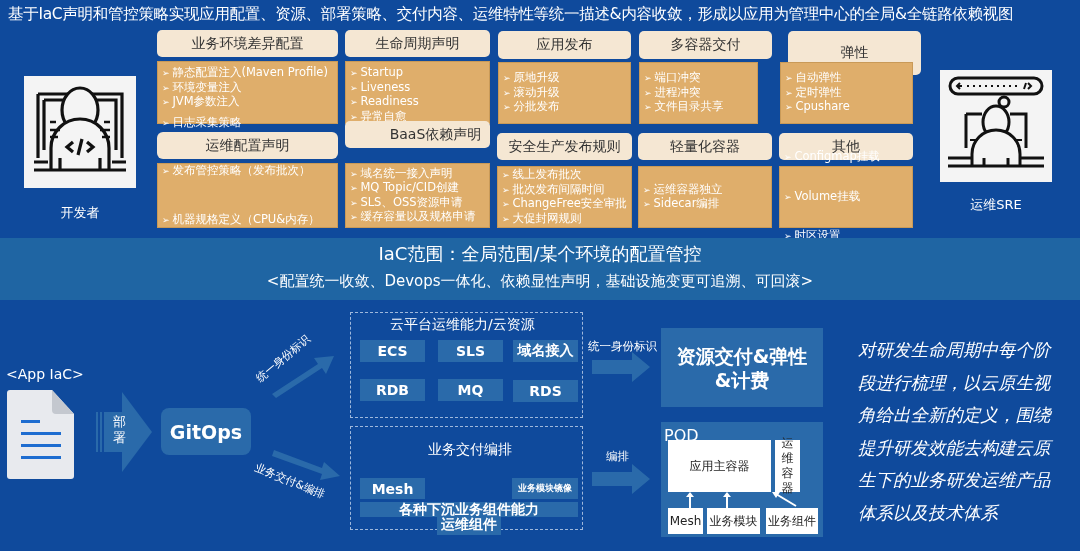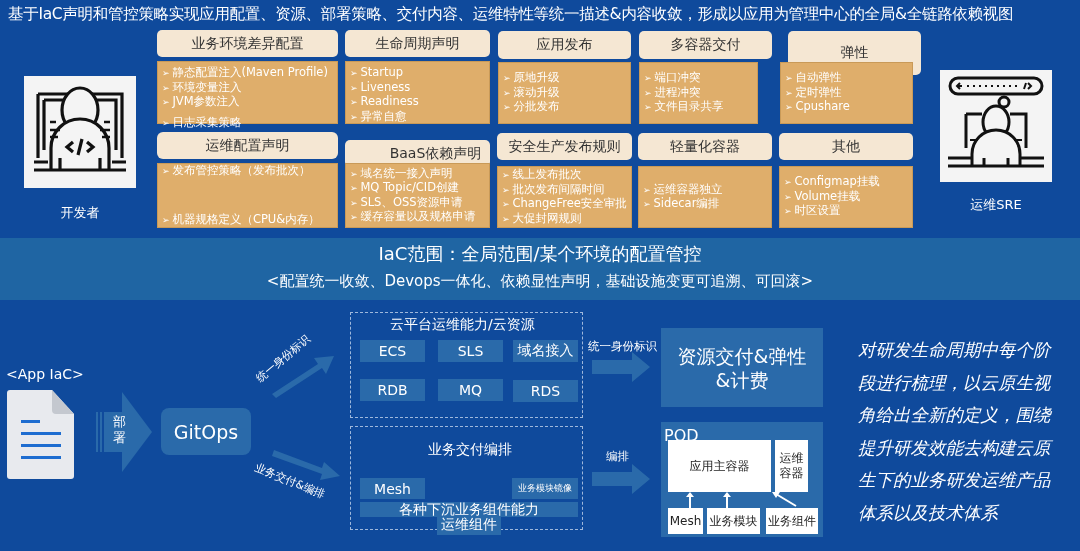--- a/index.html
+++ b/index.html
@@ -29,21 +29,21 @@
   .persona-box { position: absolute; background: #f4f4f4; }
   .persona-label { position: absolute; font-size: 13px; color: #fff; text-align: center; }
   .scope-band {
     left: 0; top: 238px; width: 1080px; height: 62px; background: #1f65a3;
   }
   .scope-title { left: 0; width: 1080px; top: 242px; text-align: center; font-size: 18px; }
   .scope-sub { left: 0; width: 1080px; top: 272px; text-align: center; font-size: 15px; }
   .dash-box { position: absolute; border: 1px dashed #9fb8dc; }
   .tile {
     position: absolute; background: #2a6aaa; color: #fff; font-size: 14px;
-    display: flex; align-items: center; justify-content: center; text-align: center;
+    display: flex; align-items: center; justify-content: center; text-align: center; font-weight: bold;
   }
   .white-tile {
     position: absolute; background: #fff; color: #222; font-size: 12px;
     display: flex; align-items: center; justify-content: center; text-align: center;
   }
   .summary {
     left: 858px; top: 334px; width: 210px; font-size: 17.5px; font-style: italic;
     line-height: 32.5px; color: #fff;
   }
 </style>
@@ -116,21 +116,21 @@
 </div>
 
 <div class="cat-head" style="left:157px;top:132px;width:181px;height:27px;border-radius:6px;">运维配置声明</div>
 <div class="cat-body" style="left:157px;top:163px;width:181px;height:65px;gap:34px;">
   <div class="li">日志采集策略</div>
   <div class="li">发布管控策略（发布批次）</div>
   <div class="li">机器规格定义（CPU&amp;内存）</div>
   <div class="li">集群大小定义（副本数）</div>
 </div>
 
-<div class="cat-head" style="left:345px;top:140px;width:145px;height:27px;padding-left:36px;">BaaS依赖声明</div>
+<div class="cat-head" style="left:345px;top:121px;width:145px;height:27px;padding-left:36px;">BaaS依赖声明</div>
 <div class="cat-body" style="left:345px;top:163px;width:145px;height:65px;">
   <div class="li">域名统一接入声明</div>
   <div class="li">MQ Topic/CID创建</div>
   <div class="li">SLS、OSS资源申请</div>
   <div class="li">缓存容量以及规格申请</div>
 </div>
 
 <div class="cat-head" style="left:497px;top:133px;width:135px;height:27px;">安全生产发布规则</div>
 <div class="cat-body" style="left:497px;top:166px;width:135px;height:62px;">
   <div class="li">线上发布批次</div>
@@ -139,21 +139,21 @@
   <div class="li">大促封网规则</div>
 </div>
 
 <div class="cat-head" style="left:638px;top:133px;width:134px;height:27px;">轻量化容器</div>
 <div class="cat-body" style="left:638px;top:166px;width:134px;height:62px;">
   <div class="li">运维容器独立</div>
   <div class="li">Sidecar编排</div>
 </div>
 
 <div class="cat-head" style="left:779px;top:133px;width:134px;height:27px;">其他</div>
-<div class="cat-body" style="left:779px;top:166px;width:134px;height:62px;">
+<div class="cat-body" style="left:779px;top:166px;width:134px;height:62px;gap:25px;">
   <div class="li">Configmap挂载</div>
   <div class="li">Volume挂载</div>
   <div class="li">时区设置</div>
 </div>
 
 <div class="abs scope-band"></div>
 <div class="abs scope-title">IaC范围：全局范围/某个环境的配置管控</div>
 <div class="abs scope-sub">&lt;配置统一收敛、Devops一体化、依赖显性声明，基础设施变更可追溯、可回滚&gt;</div>
 
 <div class="abs" style="left:6px;top:366px;font-size:14px;">&lt;App IaC&gt;</div>
@@ -223,21 +223,21 @@
 </div>
 
 <div class="tile" style="left:661px;top:328px;width:162px;height:79px;flex-direction:column;font-size:19px;line-height:24px;">
   <span>资源交付&amp;弹性</span>
   <span>&amp;计费</span>
 </div>
 
 <div class="abs" style="left:661px;top:422px;width:162px;height:115px;background:#2a6aaa;"></div>
 <div class="abs" style="left:664px;top:426px;font-size:16px;">POD</div>
 <div class="white-tile" style="left:668px;top:440px;width:103px;height:52px;">应用主容器</div>
-<div class="white-tile" style="left:775px;top:440px;width:33px;height:52px;padding:0 3px;line-height:15px;">运维容器</div>
+<div class="white-tile" style="left:775px;top:440px;width:25px;height:52px;padding:0 3px;line-height:15px;">运维容器</div>
 <div class="abs" style="left:668px;top:492px;">
   <svg width="150" height="16" viewBox="0 0 150 16" stroke="#fff" stroke-width="2" fill="#fff">
     <line x1="22" y1="16" x2="22" y2="4"></line>
       <polygon points="18,5 26,5 22,0" stroke="none"></polygon>
     <line x1="59" y1="16" x2="59" y2="4"></line>
       <polygon points="55,5 63,5 59,0" stroke="none"></polygon>
     <line x1="128" y1="14" x2="108" y2="2"></line>
       <polygon points="104,0 112,0 108,6" stroke="none"></polygon>
   </svg>
 </div>

